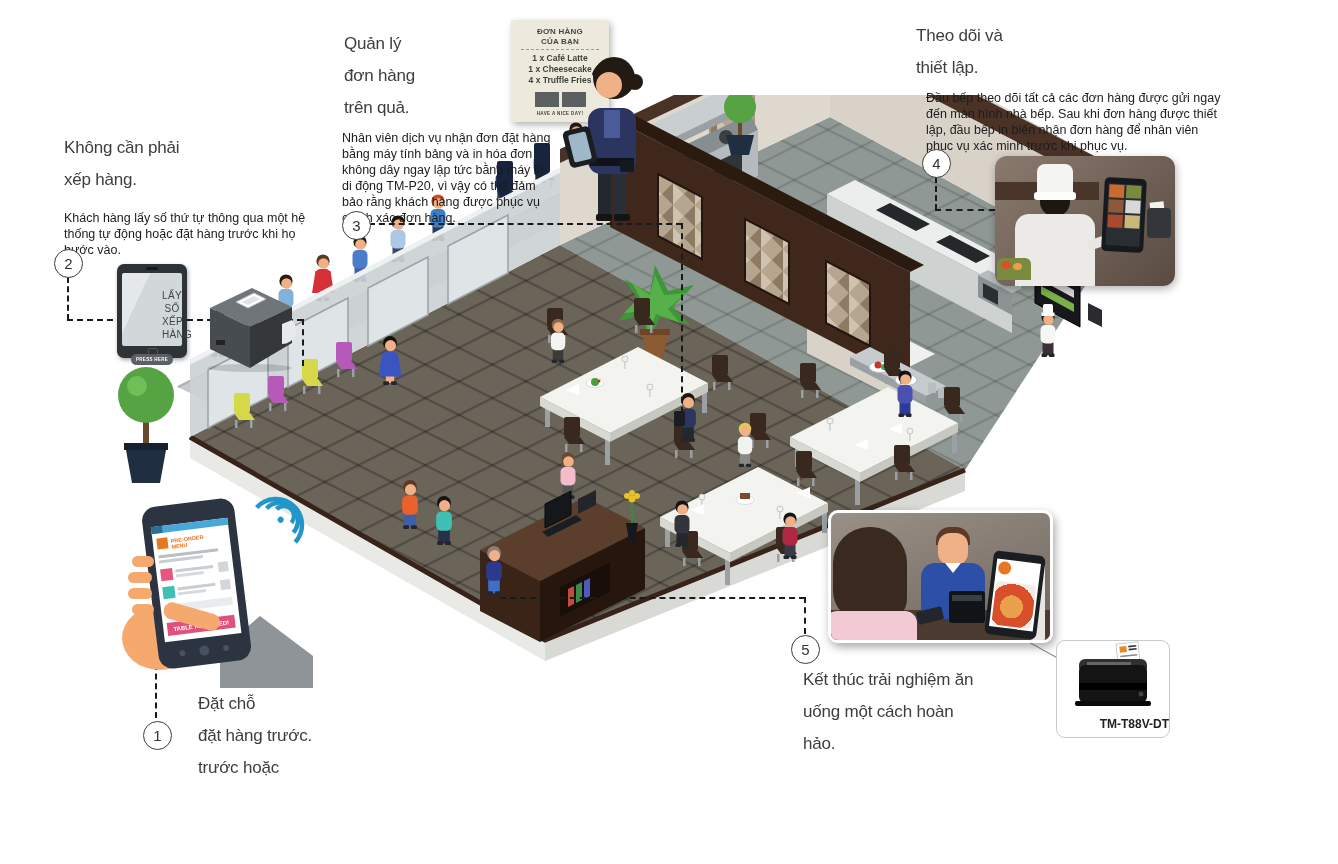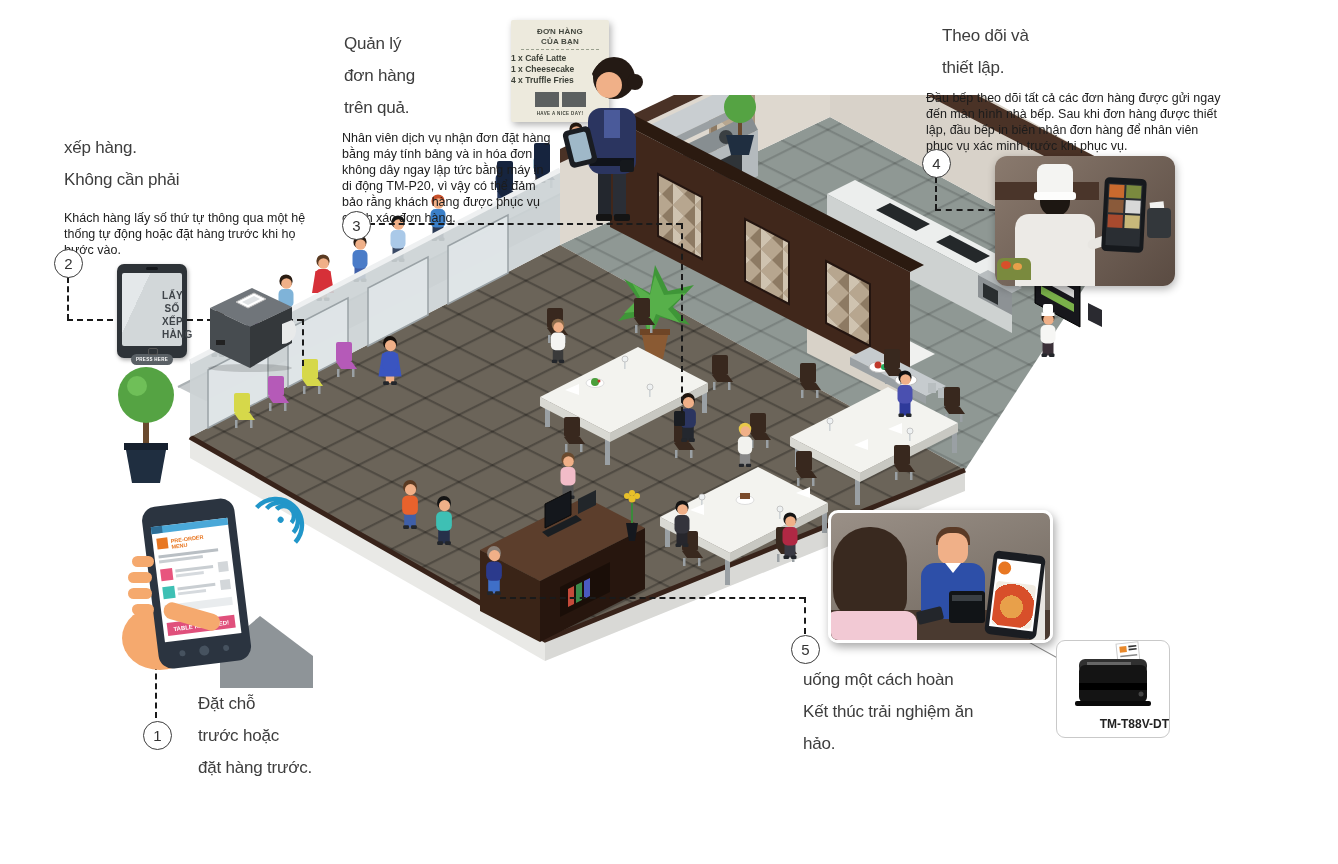--- a/index.html
+++ b/index.html
@@ -12,32 +12,32 @@
            font-size:15px;color:#333;z-index:4;}
   .dash-h{position:absolute;border-top:2px dashed #1a1a1a;z-index:2;}
   .dash-v{position:absolute;border-left:2px dashed #1a1a1a;z-index:2;}
   #scene{position:absolute;left:90px;top:95px;z-index:1;}
   .device{position:absolute;z-index:3;}
   
   #queue-tablet{left:117px;top:264px;width:70px;height:94px;background:#2e3338;border-radius:7px;
     box-shadow:1px 2px 4px rgba(0,0,0,.35);}
   #queue-tablet .scr{position:absolute;left:5px;top:9px;right:5px;bottom:12px;border-radius:2px;
     background:linear-gradient(115deg,#e4e8ea 0 30%,#d2d7d9 30%);}
-  #queue-tablet .ln{text-align:center;font-size:10px;font-weight:bold;color:#3f4449;letter-spacing:.3px;line-height:13px;margin-left:40px;}
+  #queue-tablet .ln{text-align:center;font-size:10px;font-weight:normal;color:#3f4449;letter-spacing:.3px;line-height:13px;margin-left:40px;}
   #queue-tablet .ln1{margin-top:16px;}
   #queue-tablet .btn{margin:13px auto 0;width:42px;height:11px;background:#5a6065;border-radius:6px;
     color:#fff;font-size:4.5px;font-weight:bold;display:flex;align-items:center;justify-content:center;letter-spacing:.3px;}
   #queue-tablet .cam{position:absolute;top:3px;left:50%;margin-left:-6px;width:12px;height:3px;background:#15181c;border-radius:2px;}
   #queue-tablet .home{position:absolute;bottom:3px;left:50%;margin-left:-4px;width:8px;height:5px;border:1px solid #555;border-radius:2px;}
   
   #receipt{left:511px;top:20px;width:98px;height:102px;background:#edeadd;border-radius:2px;
     box-shadow:2px 3px 7px rgba(0,0,0,.3);padding-top:7px;box-sizing:border-box;}
   #receipt .hd{text-align:center;font-size:8px;font-weight:bold;color:#44483f;line-height:9.5px;letter-spacing:.2px;}
   #receipt .sep{margin:3px 10px;border-top:1.5px dashed #9aa08e;}
-  #receipt .it{font-size:8.5px;font-weight:bold;color:#3c4038;line-height:11px;}
+  #receipt .it{text-align:center;font-size:8.5px;font-weight:bold;color:#3c4038;line-height:11px;}
   #receipt .codes{display:flex;justify-content:center;gap:3px;margin-top:6px;}
   #receipt .codes div{width:24px;height:15px;background:#5c6060;}
   #receipt .ft{text-align:center;font-size:4.5px;font-weight:bold;color:#3c4038;margin-top:4px;letter-spacing:.4px;}
   
   #inset4{left:995px;top:156px;width:180px;height:130px;border-radius:12px;overflow:hidden;
     background:linear-gradient(135deg,#8a7a6e,#5a4b42);box-shadow:1px 3px 8px rgba(0,0,0,.3);}
   #inset4 .band{position:absolute;left:0;top:26px;width:58%;height:18px;background:#4a352a;}
   #inset4 .hat{position:absolute;left:42px;top:8px;width:36px;height:30px;background:#f4f4f2;border-radius:8px 8px 3px 3px;}
   #inset4 .hatband{position:absolute;left:39px;top:36px;width:42px;height:8px;background:#fdfdfc;border-radius:3px;}
   #inset4 .hair{position:absolute;left:45px;top:44px;width:30px;height:16px;background:#1d1712;border-radius:0 0 14px 14px;}
@@ -518,22 +518,22 @@
         <rect x="398.225" y="483.2" width="11.55" height="15.225000000000001" fill="#3f6fc8"></rect>
         <rect x="397.175" y="496.325" width="5.775" height="3.6750000000000003" rx="1" fill="#23262b"></rect>
         <rect x="405.05" y="496.325" width="5.775" height="3.6750000000000003" rx="1" fill="#23262b"></rect>
         <rect x="396.125" y="466.4" width="15.75" height="19.425" rx="5.25" fill="#2b3a8c"></rect>
         <circle cx="404" cy="458" r="6.93" fill="#8a8078"></circle>
         <circle cx="404.525" cy="460.625" r="5.565" fill="#f0b088"></circle>
       </g>
   </svg>
 
   <div class="title" style="left:64px;top:132px;">
+    <div>Không cần phải</div>
     <div>xếp hàng.</div>
-    <div>Không cần phải</div>
   </div>
   <div class="desc" style="left:64px;top:210px;width:242px;">Khách hàng lấy số thứ tự thông qua một hệ thống tự động hoặc đặt hàng trước khi họ bước vào.</div>
   <div class="stepnum" style="left:54px;top:249px;">2</div>
   <div class="dash-v" style="left:67px;top:277px;height:43px;"></div>
   <div class="dash-h" style="left:67px;top:319px;width:236px;"></div>
   <div class="dash-v" style="left:302px;top:319px;height:47px;"></div>
 
   <div class="device" id="queue-tablet">
     <div class="cam"></div>
     <div class="scr">
@@ -589,21 +589,21 @@
     <rect x="38" y="106" width="44" height="8" fill="#10131a"></rect>
     <rect x="68" y="108" width="14" height="12" rx="2" fill="#15181c"></rect>
     <rect x="14" y="76" width="28" height="38" rx="5" fill="#1a1d22" transform="rotate(-14 28 95)"></rect>
     <rect x="19" y="81" width="18" height="28" rx="2" fill="#9fb8c8" transform="rotate(-14 28 95)"></rect>
     <circle cx="62" cy="26" r="21" fill="#241a14"></circle>
     <circle cx="83" cy="30" r="8" fill="#241a14"></circle>
     <circle cx="57" cy="33" r="13" fill="#f0b088"></circle>
     <path d="M40,22 a22,22 0 0 1 40,-4 l-6,10 a16,16 0 0 0 -30,2 z" fill="#241a14"></path>
   </svg>
 
-  <div class="title" style="left:942px;top:20px;">
+  <div class="title" style="left:916px;top:20px;">
     <div>Theo dõi và</div>
     <div>thiết lập.</div>
   </div>
   <div class="desc" style="left:926px;top:90px;width:298px;">Đầu bếp theo dõi tất cả các đơn hàng được gửi ngay đến màn hình nhà bếp. Sau khi đơn hàng được thiết lập, đầu bếp in biên nhận đơn hàng để nhân viên phục vụ xác minh trước khi phục vụ.</div>
   <div class="stepnum" style="left:922px;top:149px;">4</div>
   <div class="dash-v" style="left:935px;top:177px;height:33px;"></div>
   <div class="dash-h" style="left:935px;top:209px;width:60px;"></div>
 
   <div class="device" id="inset4">
     <div class="band"></div>
@@ -670,30 +670,30 @@
       <rect x="20" y="100" width="24" height="11" rx="5.5"></rect>
       <rect x="24" y="116" width="22" height="11" rx="5.5"></rect>
       <rect x="55" y="120" width="58" height="17" rx="8.5" transform="rotate(16 84 128)"></rect>
     </g>
   </svg>
 
   <div class="stepnum" style="left:143px;top:721px;">1</div>
   <div class="dash-v" style="left:155px;top:664px;height:54px;"></div>
   <div class="title" style="left:198px;top:688px;">
     <div>Đặt chỗ</div>
+    <div>đặt hàng trước.</div>
     <div>trước hoặc</div>
-    <div>đặt hàng trước.</div>
   </div>
 
   <div class="dash-h" style="left:500px;top:597px;width:305px;"></div>
   <div class="dash-v" style="left:804px;top:597px;height:37px;"></div>
   <div class="stepnum" style="left:791px;top:635px;">5</div>
   <div class="title" style="left:803px;top:664px;">
+    <div>Kết thúc trải nghiệm ăn</div>
     <div>uống một cách hoàn</div>
-    <div>Kết thúc trải nghiệm ăn</div>
     <div>hảo.</div>
   </div>
 
   <div class="device" id="inset5">
     <div class="counter"></div>
     <div class="stand"></div>
     <div class="m-hair"></div>
     <div class="m-face"></div>
     <div class="m-body"></div>
     <div class="m-col"></div>

